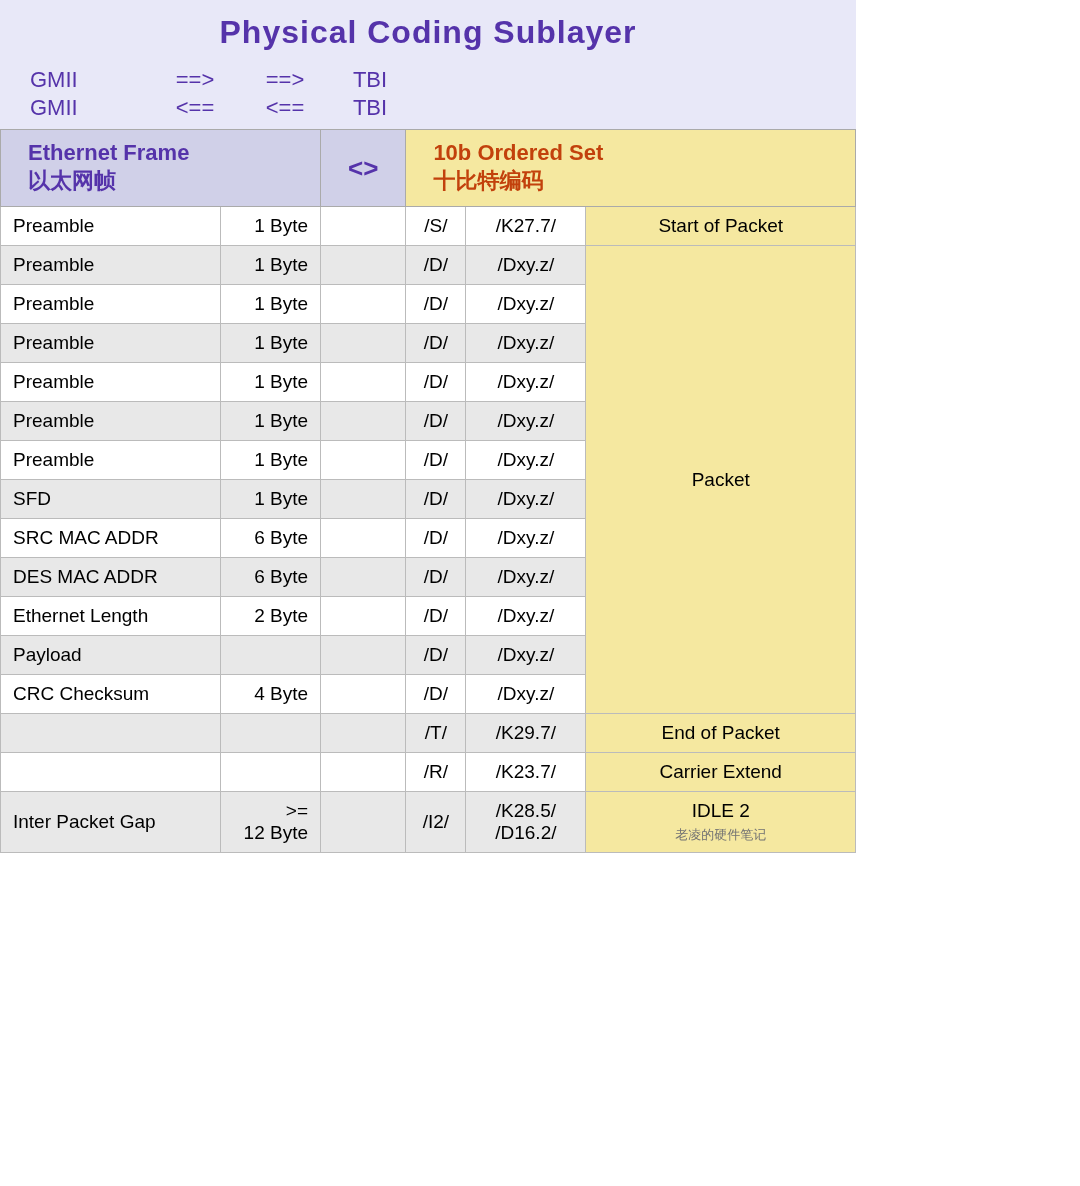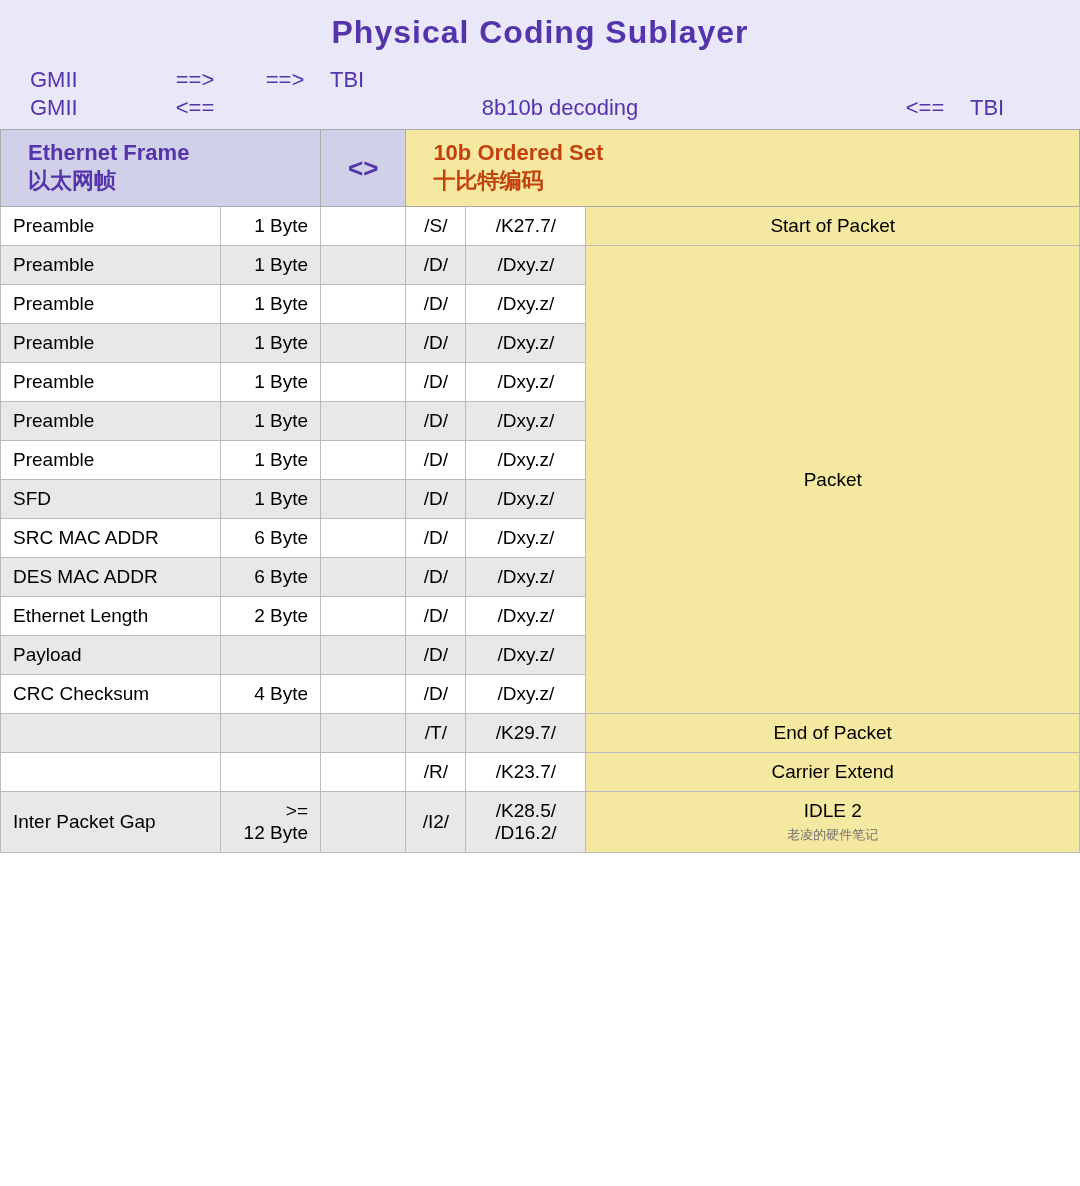--- a/index.html
+++ b/index.html
@@ -2,21 +2,21 @@
 <html><head>
   <meta charset="utf-8">
   <style>
     * { box-sizing: border-box; margin: 0; padding: 0; }
     body {
       background: #fff;
       font-family: Arial, sans-serif;
       width: 1080px;
     }
     .outer {
-      width: 1080px;
+      width: 856px;
       padding: 0;
     }
     .title-bar {
       background: #e8e8f8;
       text-align: center;
       padding: 14px 0 10px 0;
       font-size: 32px;
       font-weight: bold;
       color: #5533aa;
       letter-spacing: 1px;
@@ -30,21 +30,21 @@
       align-items: center;
       font-size: 22px;
       font-weight: normal;
       color: #5533aa;
       margin-bottom: 2px;
     }
     .enc-left { width: 120px; }
     .enc-arrow { width: 90px; text-align: center; }
     .enc-mid { flex: 1; text-align: center; }
     .enc-arrow2 { width: 90px; text-align: center; }
-    .enc-right { width: 80px; text-align: left; }
+    .enc-right { width: 80px; text-align: center; }
 
     .main-table {
       width: 100%;
       border-collapse: collapse;
     }
     .header-row td {
       background: #d0d0e8;
       border: 1px solid #aaa;
       padding: 10px 27px;
       vertical-align: middle;
@@ -128,21 +128,20 @@
   <div class="encoding-bar">
     <div class="encoding-row">
       <span class="enc-left">GMII</span>
       <span class="enc-arrow">==&gt;</span>
       <span class="enc-arrow2">==&gt;</span>
       <span class="enc-right">TBI</span>
     </div>
     <div class="encoding-row">
       <span class="enc-left">GMII</span>
       <span class="enc-arrow">&lt;==</span>
-      <span class="enc-mid">8b10b decoding</span>
       <span class="enc-arrow2">&lt;==</span>
       <span class="enc-right">TBI</span>
     </div>
   </div>
 
   <table class="main-table">
 
     <tbody>
         <tr class="header-row">
       <td class="header-eth" colspan="2">

